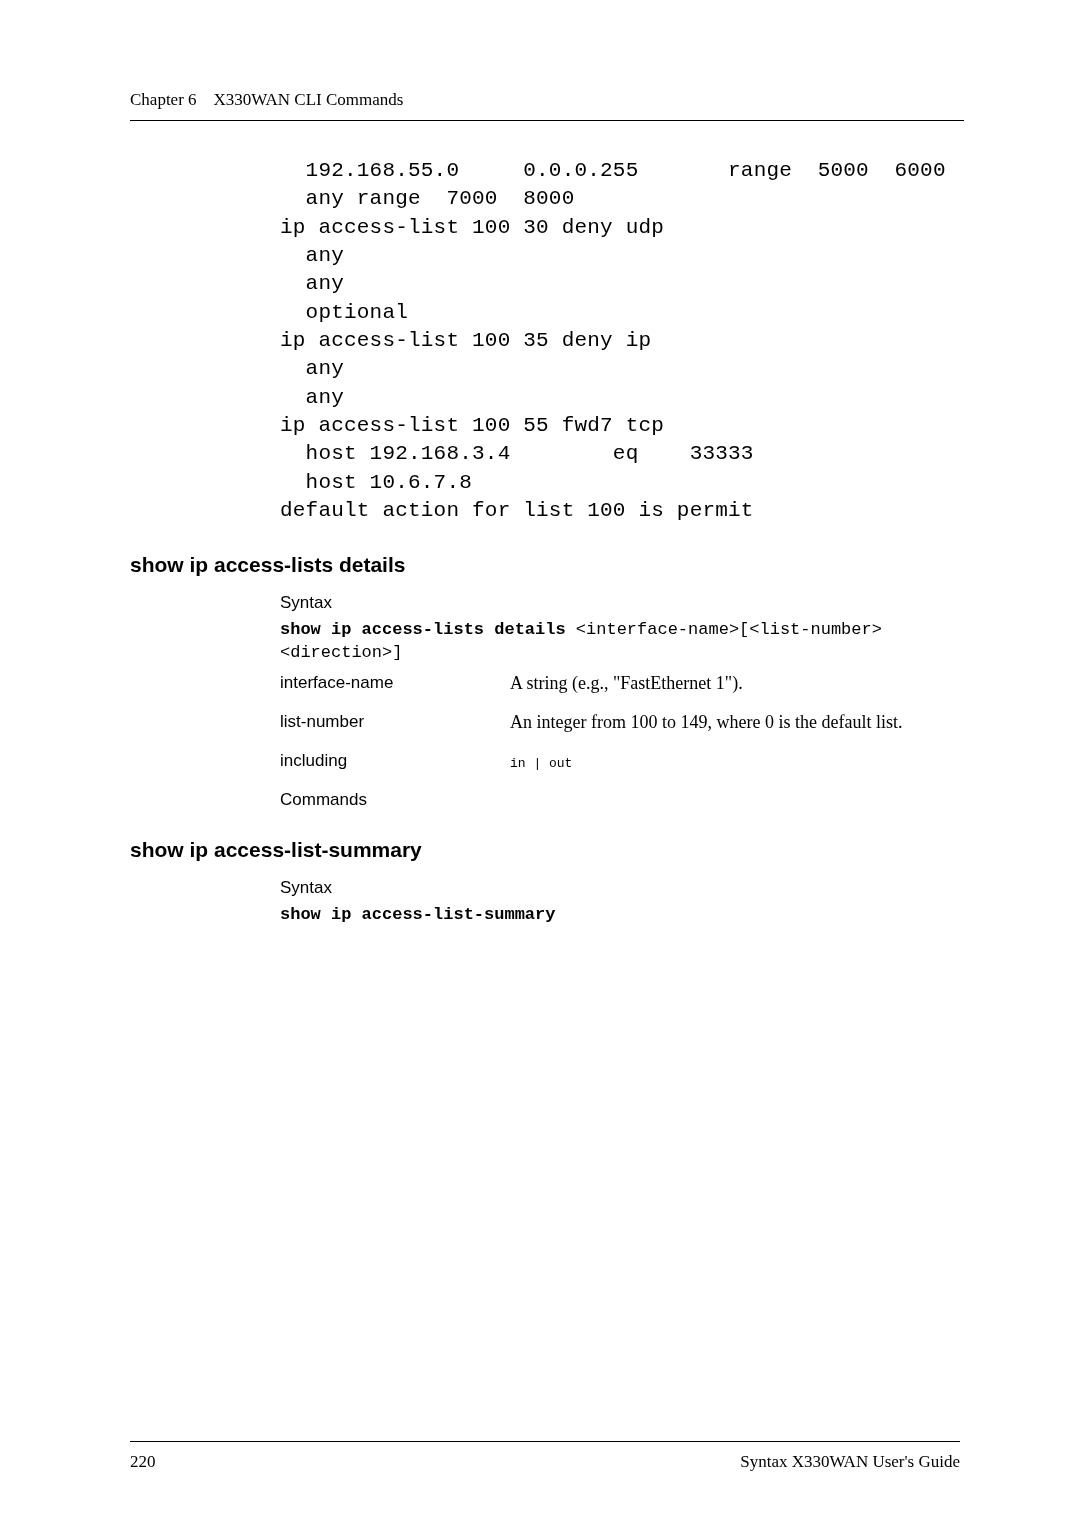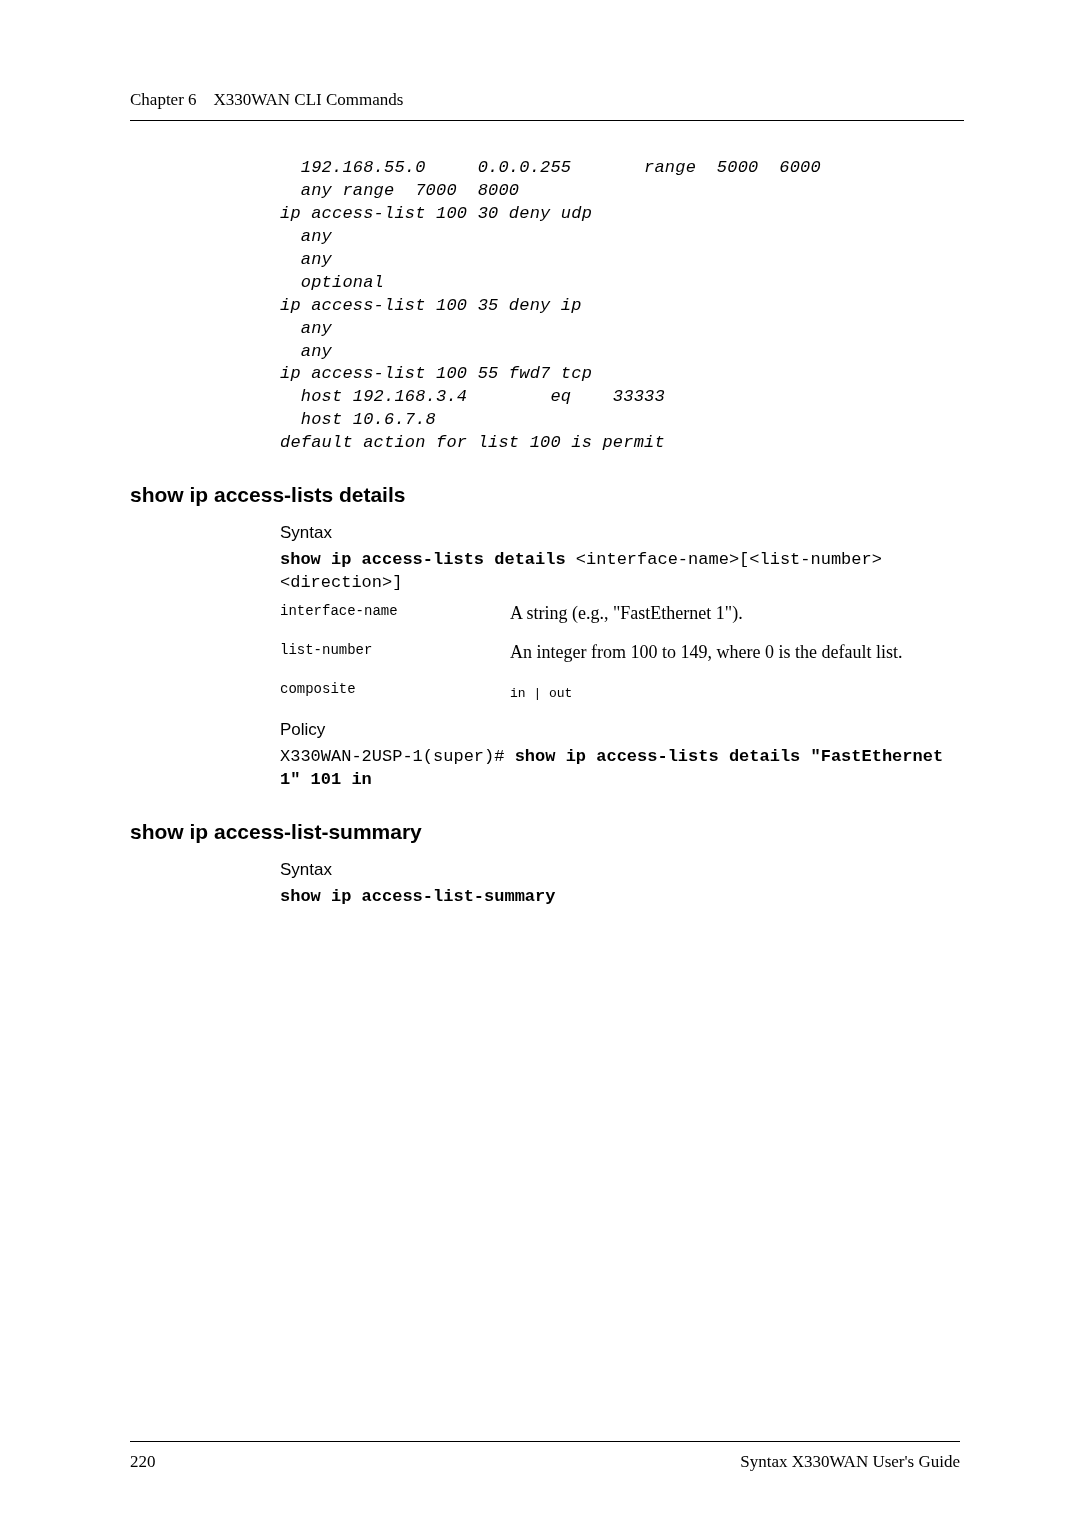--- a/index.html
+++ b/index.html
@@ -22,27 +22,26 @@
     font-size: 17px;
     color: #000;
     margin-bottom: 10px;
   }
   .header-line {
     border-bottom: 1px solid #000;
     margin-bottom: 36px;
   }
   .code-block {
     font-family: "Courier New", Courier, monospace;
-    font-size: 17px;
+    font-size: 21px;
     line-height: 1.35;
     white-space: pre;
     margin-left: 150px;
     margin-bottom: 21px;
     letter-spacing: 0.2px;
-    font-style: italic;
   }
   .section-title {
     font-family: Arial, Helvetica, sans-serif;
     font-weight: bold;
     font-size: 21px;
     margin-top: 28px;
     margin-bottom: 16px;
   }
   .body-text {
     font-size: 18px;
@@ -74,22 +73,22 @@
   .params-table {
     margin-left: 150px;
     margin-top: 8px;
     font-size: 18px;
   }
   .params-row {
     display: flex;
     margin-bottom: 18px;
   }
   .params-key {
-    font-family: Liberation Mono, monospace;
-    font-size: 14px;
+    font-family: Liberation Sans, sans-serif;
+    font-size: 17px;
     width: 230px;
     flex-shrink: 0;
   }
   .params-val {
     flex: 1;
     font-size: 18px;
   }
   .params-val .mono {
     font-family: "Courier New", Courier, monospace;
     font-size: 13px;
@@ -156,27 +155,26 @@
   <div class="params-table">
     <div class="params-row">
       <div class="params-key">interface-name</div>
       <div class="params-val">A string (e.g., "FastEthernet 1").</div>
     </div>
     <div class="params-row">
       <div class="params-key">list-number</div>
       <div class="params-val">An integer from 100 to 149, where 0 is the default list.</div>
     </div>
     <div class="params-row">
-      <div class="params-key">composite</div>
+      <div class="params-key">including</div>
       <div class="params-val"><span class="mono">in | out</span></div>
     </div>
   </div>
 
-  <div class="sub-heading">Policy</div>
-  <div class="example-code"><span>X330WAN-2USP-1(super)# </span><span class="bold">show ip access-lists details "FastEthernet 1" 101 in</span></div>
+  <div class="sub-heading">Commands</div>
 
   <div class="section-title">show ip access-list-summary</div>
 
 
   <div class="sub-heading">Syntax</div>
   <div class="syntax-line">
     <span class="bold">show ip access-list-summary</span>
   </div>
 
   <div class="footer">

